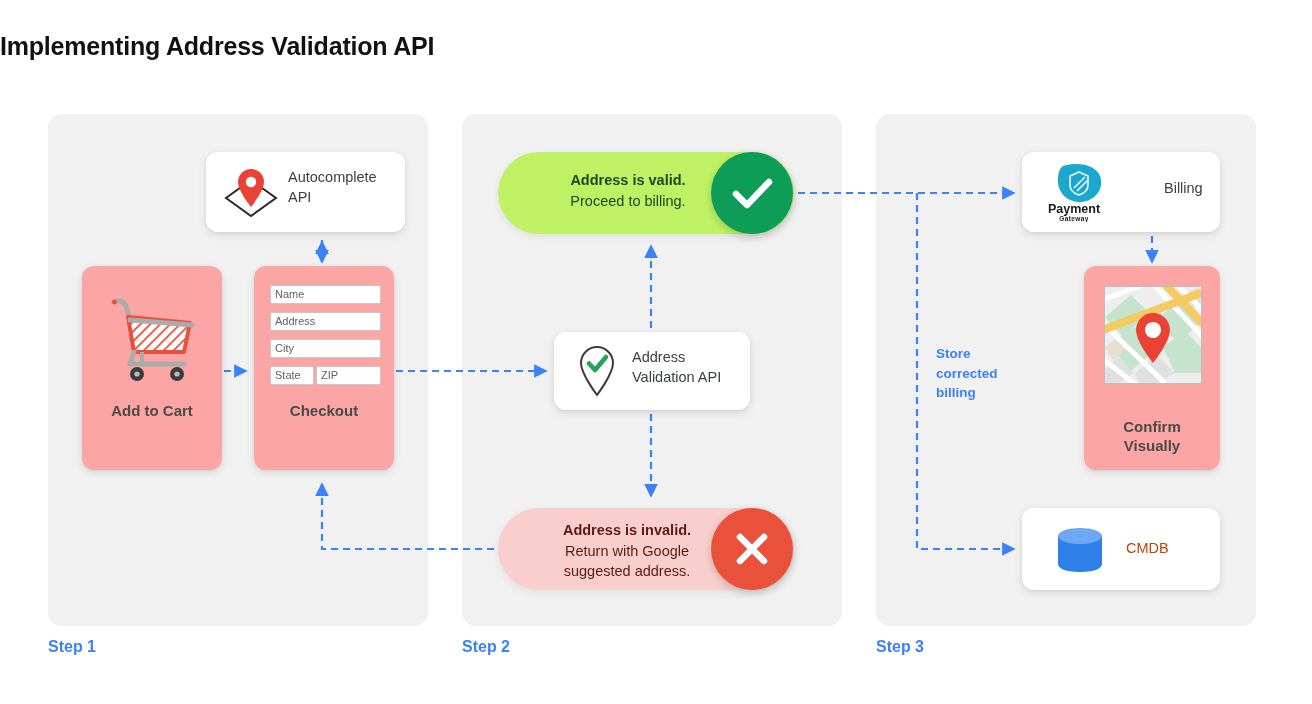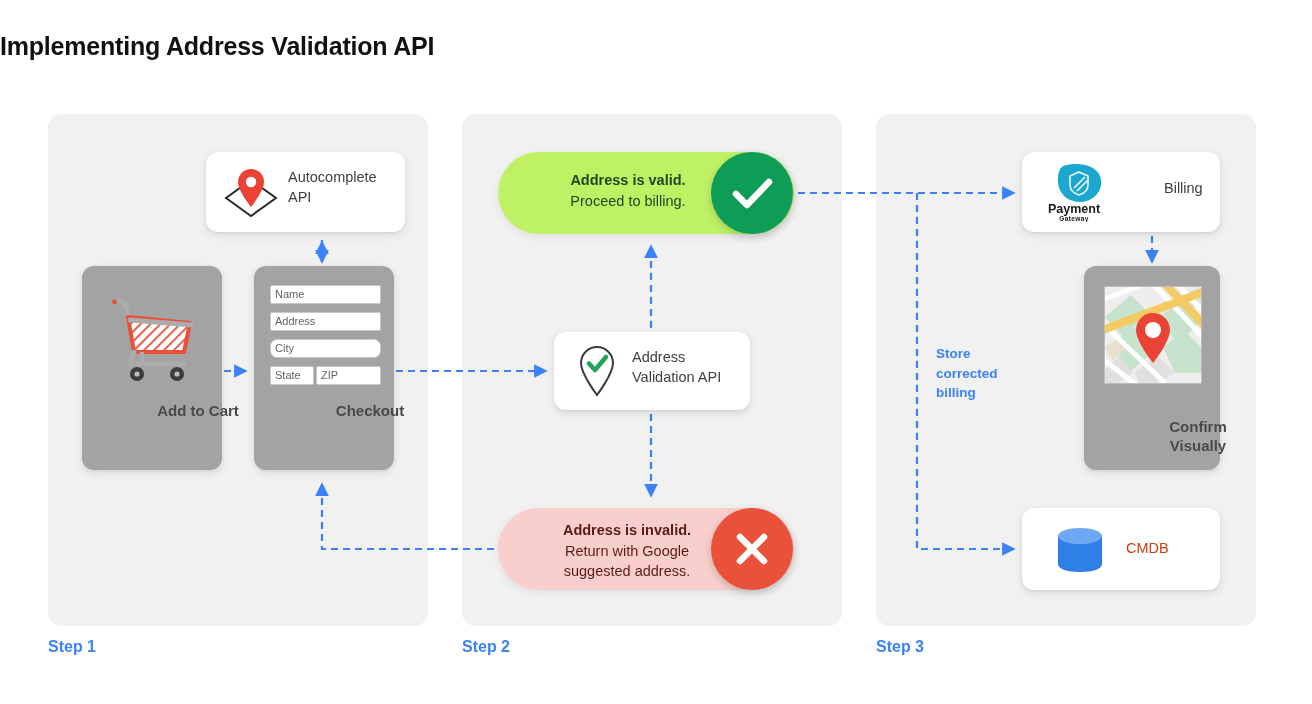--- a/index.html
+++ b/index.html
@@ -26,26 +26,26 @@
   #step1-label{left:48px;}
   #step2-label{left:462px;}
   #step3-label{left:876px;}
 
   
   .card{
     position:absolute;background:#ffffff;border-radius:12px;
     box-shadow:0 3px 10px rgba(0,0,0,0.10),0 1px 3px rgba(0,0,0,0.06);
   }
   .card-grey{
-    position:absolute;background:#a3a3a3;border-radius:12px;
+    position:absolute;background:#fca5a5;border-radius:12px;
     box-shadow:0 3px 10px rgba(0,0,0,0.10),0 1px 3px rgba(0,0,0,0.06);
   }
   .card-label{
     position:absolute;left:0;width:100%;text-align:center;
-    font-size:15px;font-weight:bold;color:#4A4A4A;line-height:1.25;padding-left:46px;
+    font-size:15px;font-weight:bold;color:#4A4A4A;line-height:1.25;
   }
 
   
   #autocomplete-card{left:194px;top:152px;width:199px;height:80px;margin-left:12px;}
   #autocomplete-icon{position:absolute;left:14px;top:14px;width:62px;height:52px;}
   #autocomplete-text{
     position:absolute;left:82px;top:16px;width:110px;
     font-size:14.5px;color:#3C4043;line-height:1.35;
   }
 
@@ -56,21 +56,21 @@
 
   
   #checkout-card{left:254px;top:266px;width:140px;height:204px;}
   .field{
     position:absolute;background:#ffffff;border:1px solid #C7C7C7;border-radius:2px;
     font-size:11px;color:#5F6368;padding-left:4px;line-height:17px;height:17px;
     box-sizing:content-box;
   }
   #f-name{left:16px;top:19px;width:105px;}
   #f-address{left:16px;top:46px;width:105px;}
-  #f-city{left:16px;top:73px;width:105px;border-radius:7px;}
+  #f-city{left:16px;top:73px;width:105px;}
   #f-state{left:16px;top:92px;width:38px;margin-top:8px;}
   #f-zip{left:62px;top:100px;width:59px;}
   #checkout-caption{top:136px;}
 
   
   .pill{position:absolute;border-radius:45px;}
   #valid-pill{
     left:498px;top:152px;width:296px;height:82px;background:#bef264;
     box-shadow:0 3px 10px rgba(0,0,0,0.07);
   }

